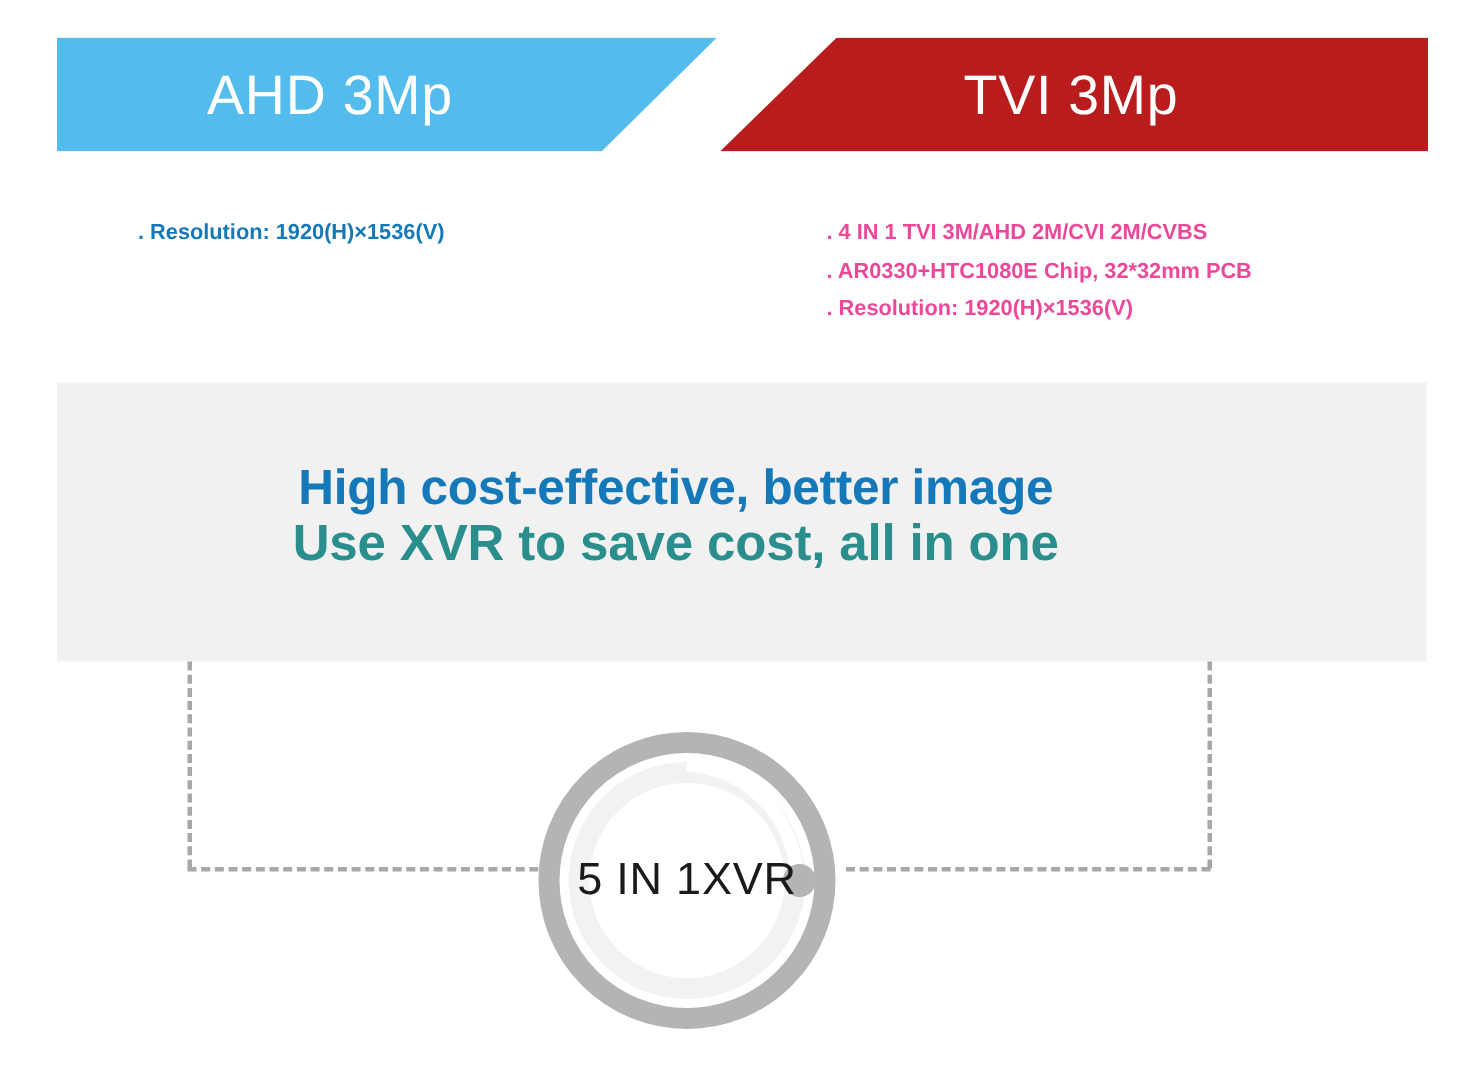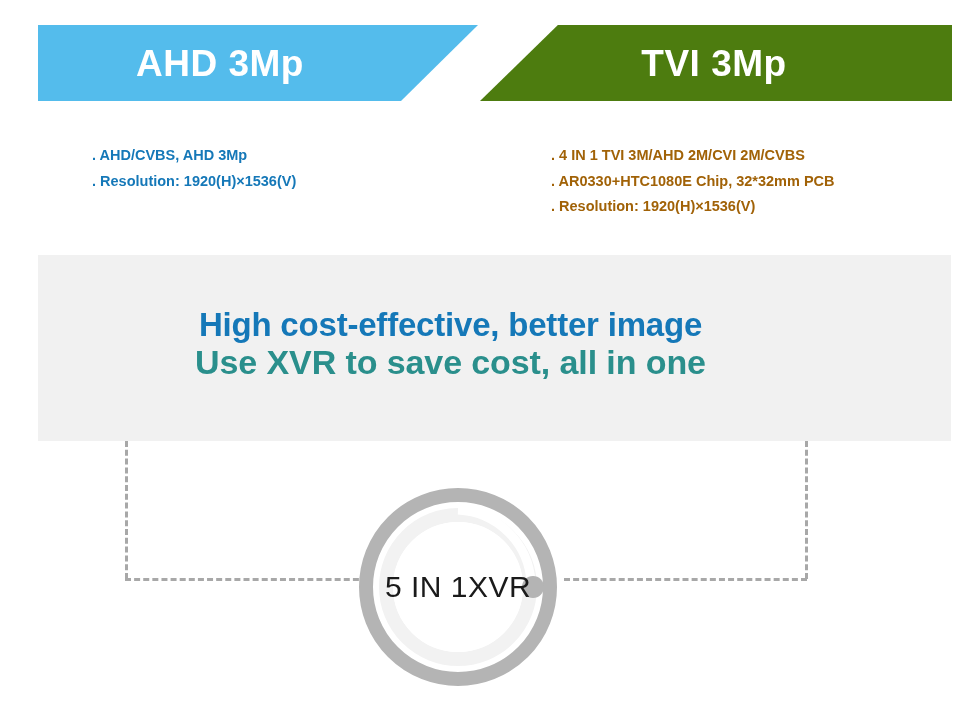--- a/index.html
+++ b/index.html
@@ -35,27 +35,27 @@
   .banner-left {
     left: 38px;
     width: 440px;
     background: #54bcec;
     -webkit-clip-path: polygon(0 0, 100% 0, 82.5% 100%, 0 100%);
     clip-path: polygon(0 0, 100% 0, 82.5% 100%, 0 100%);
   }
   .banner-right {
     left: 480px;
     width: 472px;
-    background: #4d7c0f;
+    background: #b91c1c;
     -webkit-clip-path: polygon(16.5% 0, 100% 0, 100% 100%, 0 100%);
     clip-path: polygon(16.5% 0, 100% 0, 100% 100%, 0 100%);
   }
   .banner-title {
     font-size: 37px;
-    font-weight: bold;
+    font-weight: normal;
     color: #ffffff;
     letter-spacing: 0.5px;
     line-height: 1;
   }
   .banner-left .banner-title { transform: translateX(-38px); }
   .banner-right .banner-title { transform: translateX(-2px); }
 
   
   .bullets {
     position: absolute;
@@ -65,21 +65,21 @@
     white-space: nowrap;
   }
   .bullets-left {
     left: 92px;
     top: 143px;
     color: #1578b8;
   }
   .bullets-right {
     left: 551px;
     top: 143px;
-    color: #a16207;
+    color: #ec4899;
   }
   .bullet-item { display: block; }
 
   
   .gray-panel {
     position: absolute;
     left: 38px;
     top: 255px;
     width: 913px;
     height: 186px;
@@ -166,21 +166,20 @@
 <div class="banner-row">
   <div class="banner banner-left">
     <span class="banner-title">AHD 3Mp</span>
   </div>
   <div class="banner banner-right">
     <span class="banner-title">TVI 3Mp</span>
   </div>
 </div>
 
 <div class="bullets bullets-left">
-  <span class="bullet-item">. AHD/CVBS, AHD 3Mp</span>
   <span class="bullet-item">. Resolution: 1920(H)×1536(V)</span>
 </div>
 
 <div class="bullets bullets-right">
   <span class="bullet-item">. 4 IN 1 TVI 3M/AHD 2M/CVI 2M/CVBS</span>
   <span class="bullet-item">. AR0330+HTC1080E Chip, 32*32mm PCB</span>
   <span class="bullet-item">. Resolution: 1920(H)×1536(V)</span>
 </div>
 
 <div class="gray-panel"></div>

